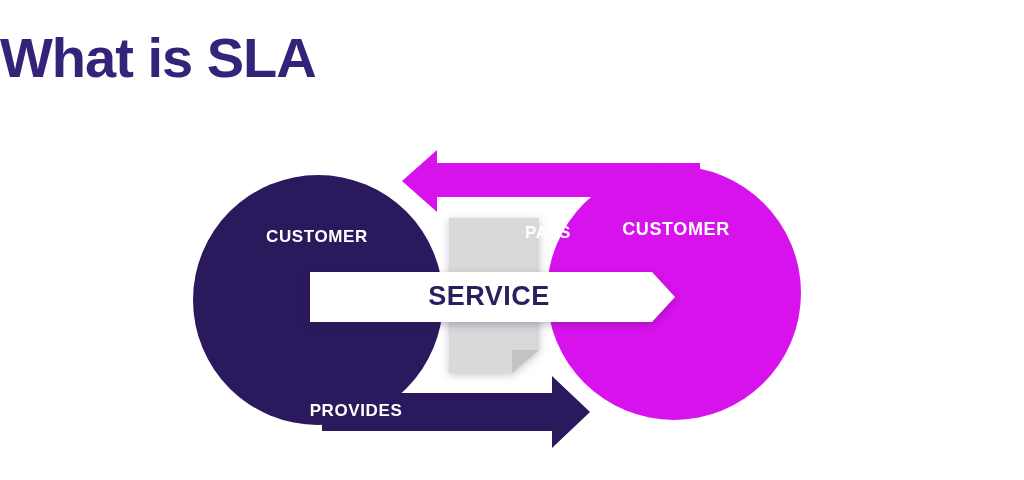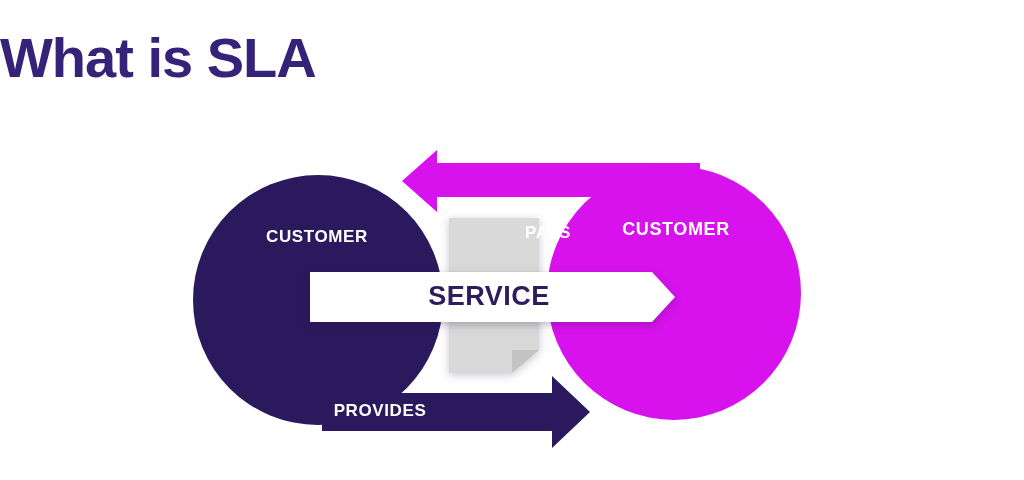--- a/index.html
+++ b/index.html
@@ -43,21 +43,21 @@
     position:absolute;
     transform:translate(-50%,-50%);
     font-weight:700;
     white-space:nowrap;
     color:var(--label-text);
     letter-spacing:0.6px;
   }
   .label.provider{left:317px;top:237px;font-size:17px;}
   .label.customer{left:676px;top:229px;font-size:18px;}
   .label.pays{left:548px;top:189px;font-size:17px;margin-top:44px;}
-  .label.provides{left:380px;top:411px;font-size:17px;}
+  .label.provides{left:356px;top:411px;font-size:17px;}
   .label.service{
     left:489px;top:296px;
     font-size:27px;font-weight:800;
     color:var(--service-text);
     letter-spacing:0.5px;
   }
   .label.sla{
     left:494px;top:240px;
     font-size:33px;font-weight:800;
     color:var(--sla-text);

